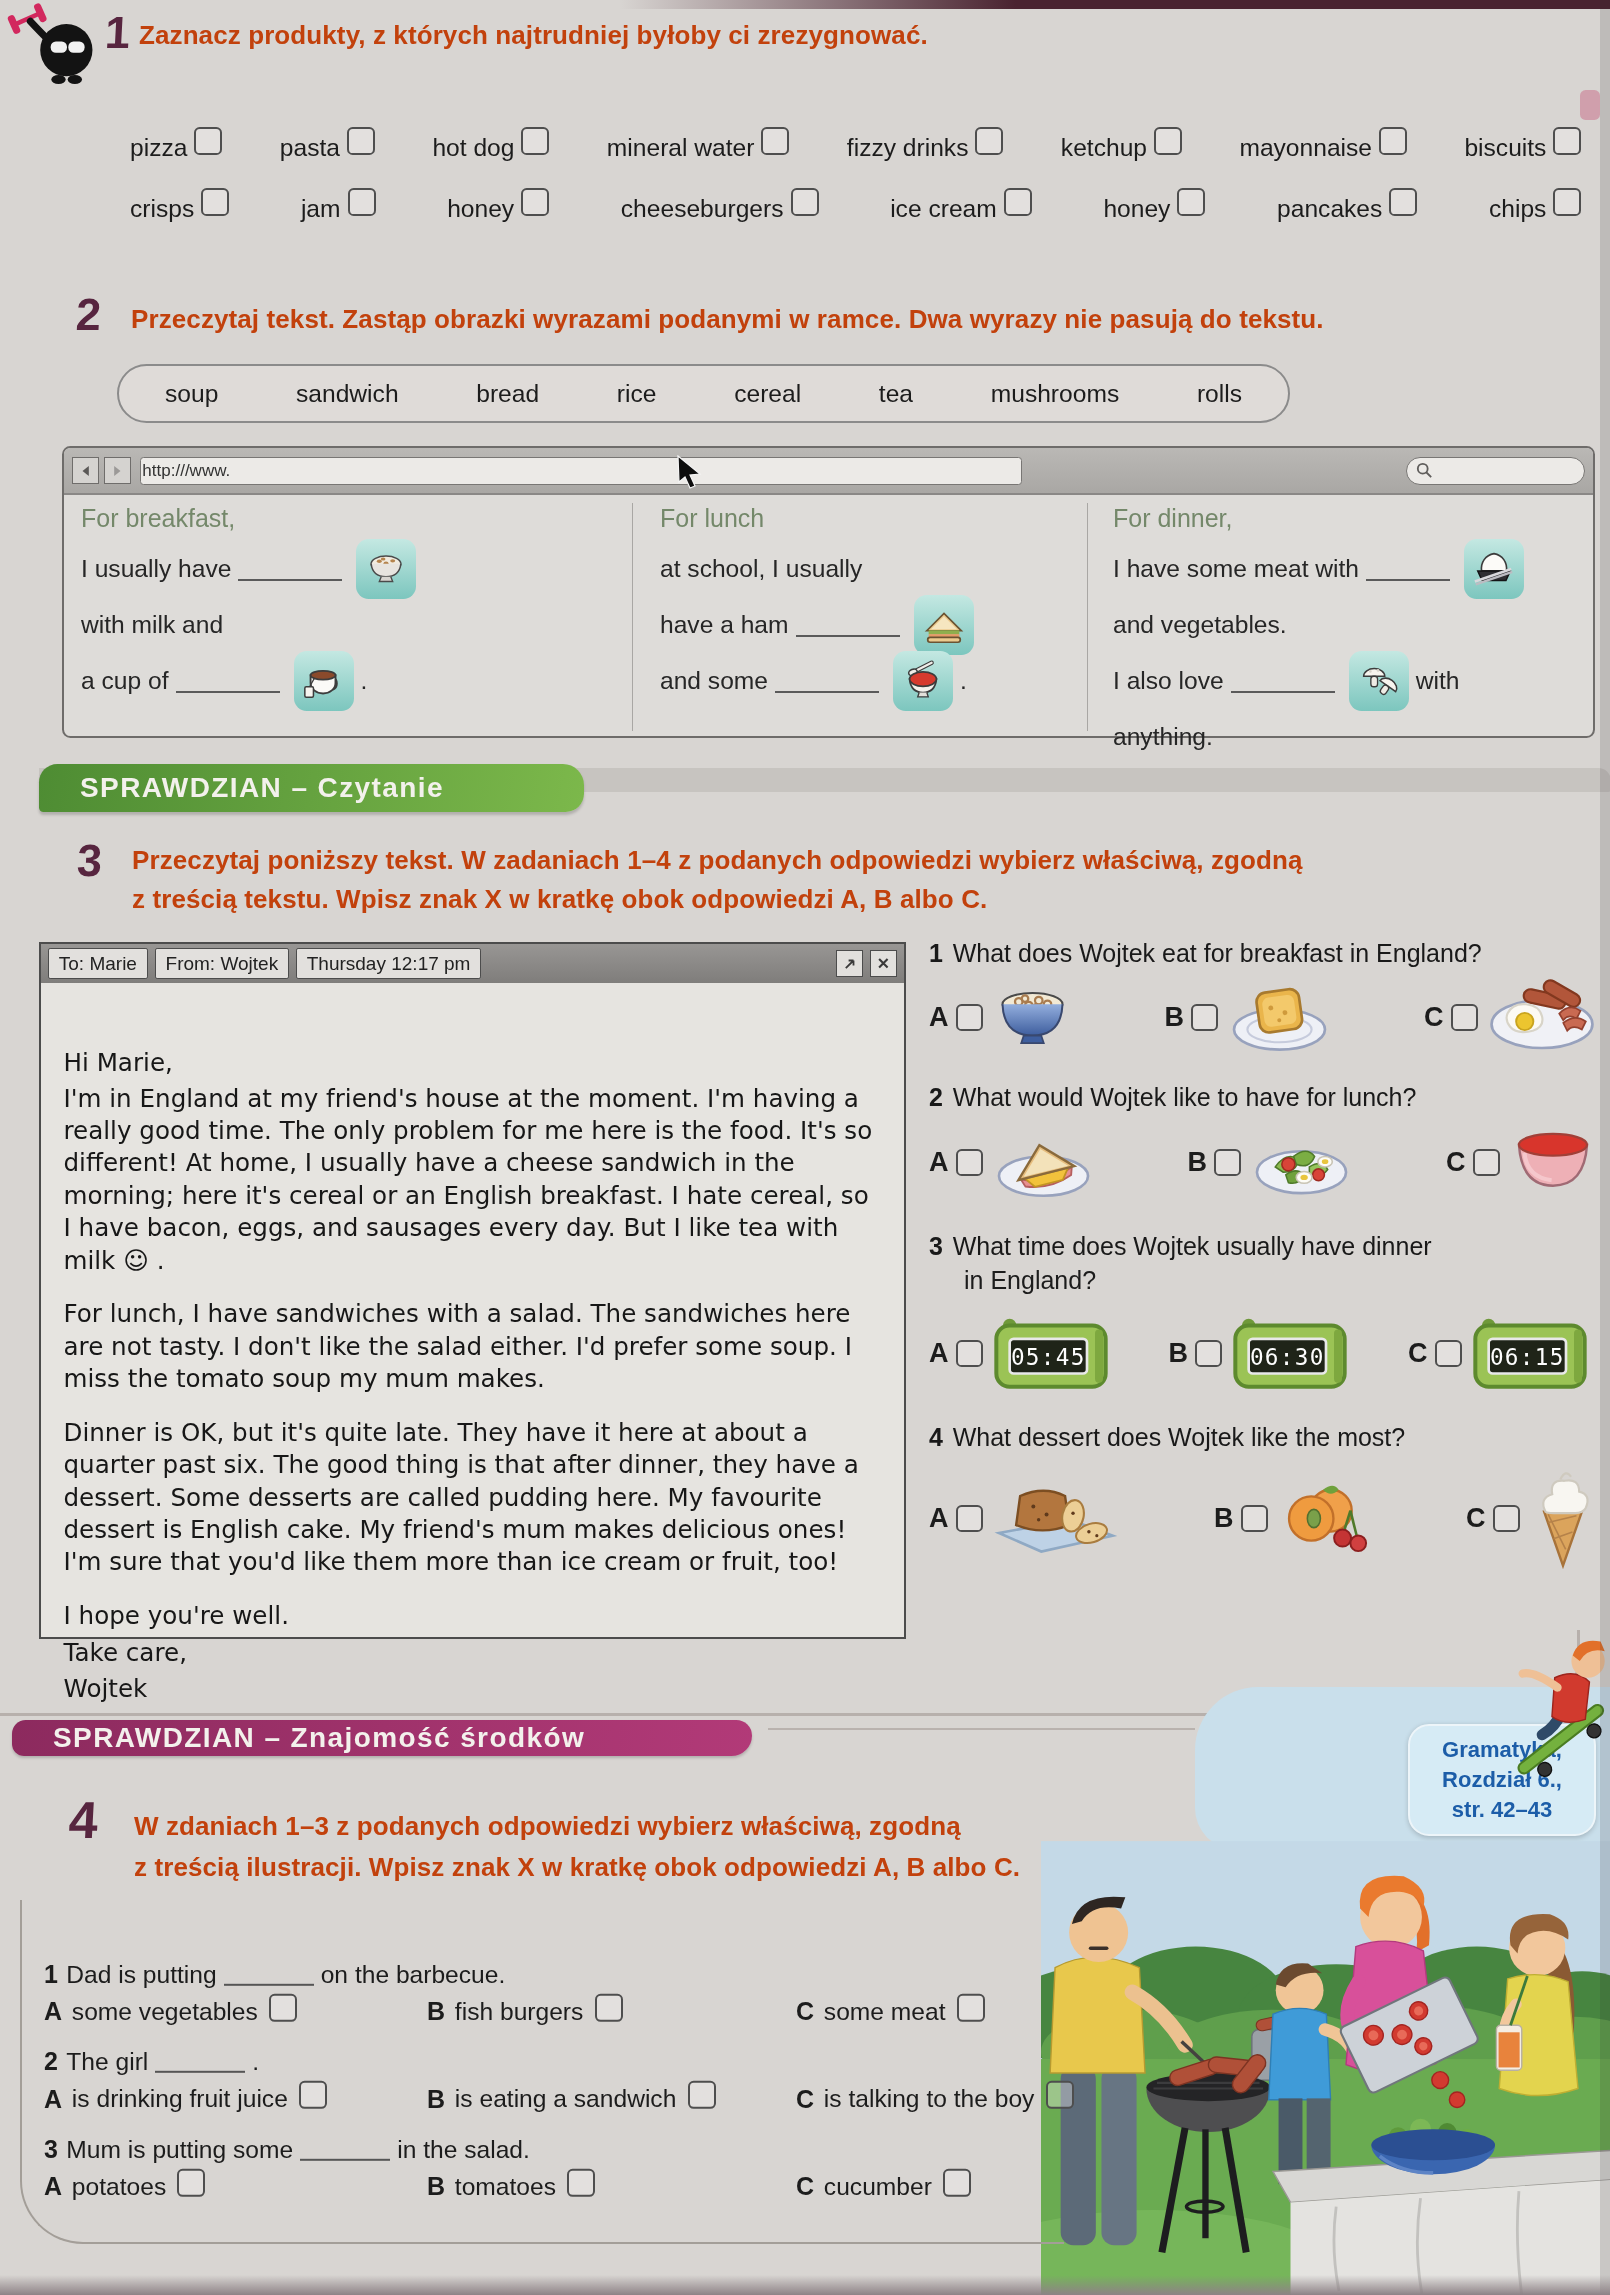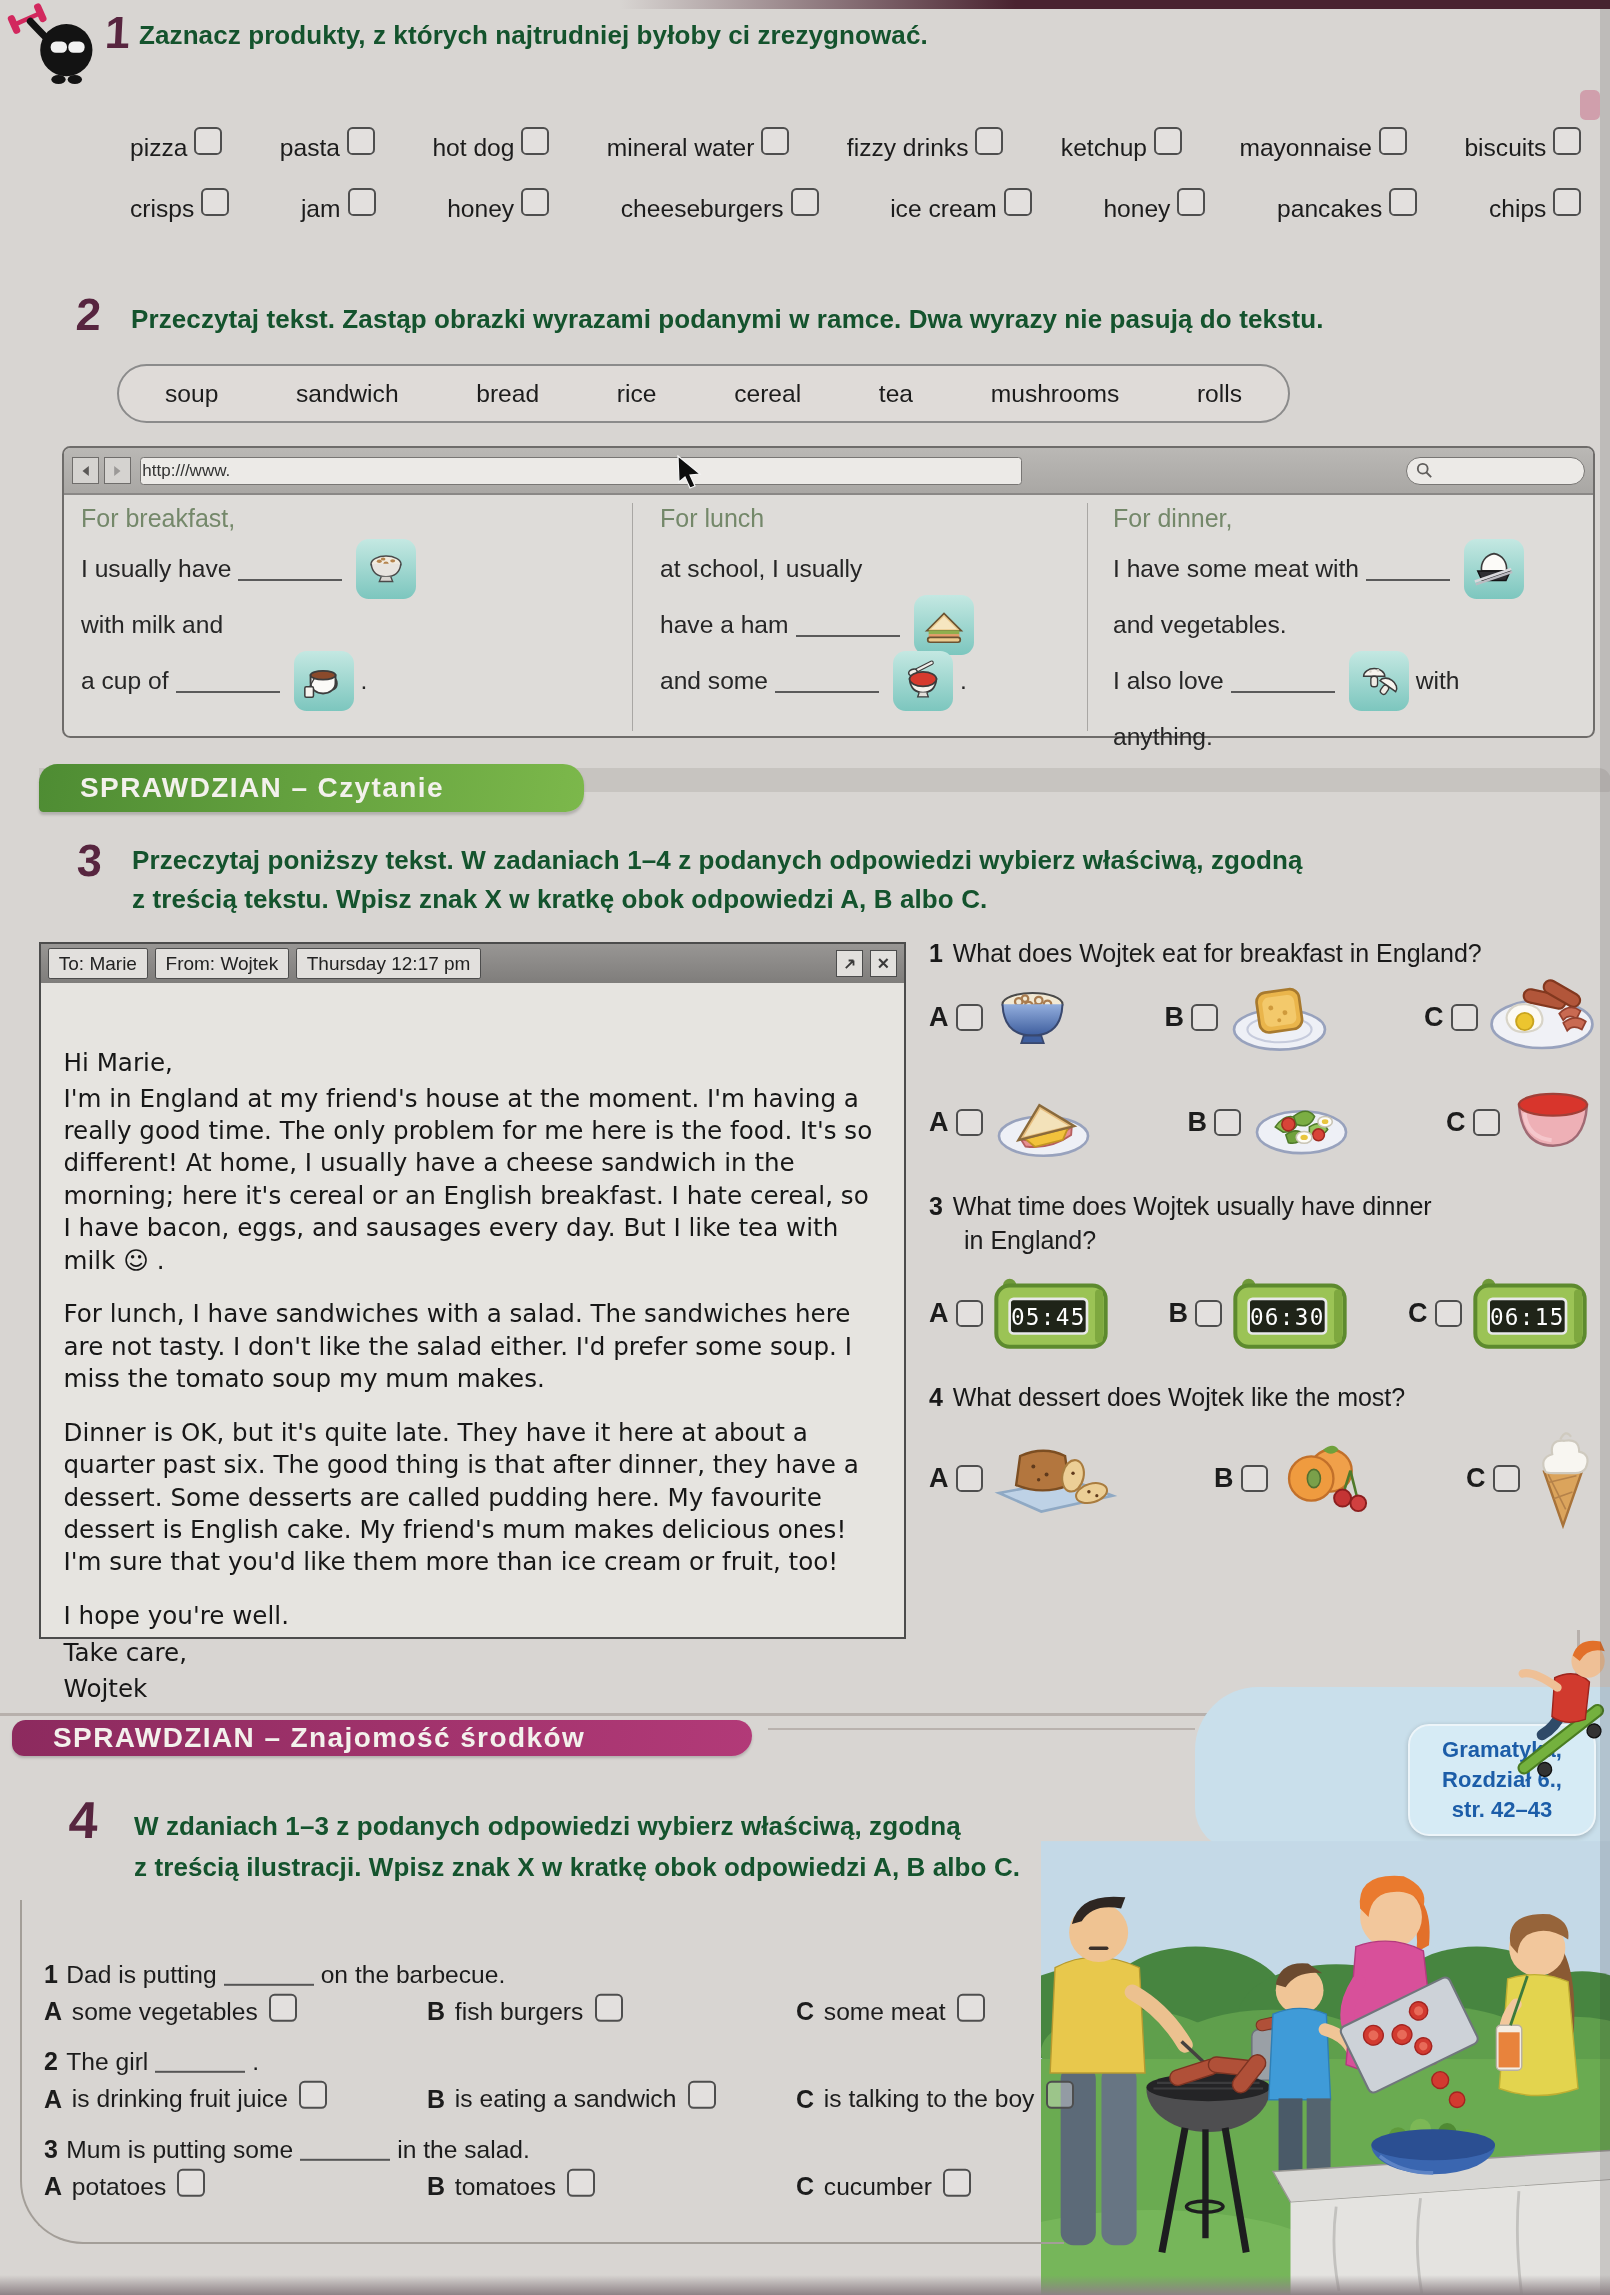--- a/index.html
+++ b/index.html
@@ -1,21 +1,21 @@
 <!DOCTYPE html>
 <html style="font-size:11.2px"><head>
 <meta charset="utf-8">
 <style>
   html,body{margin:0;padding:0;background:#8a8284;}
   .page{position:relative;width:1611px;height:2295px;background:#d8d5d2;overflow:hidden;
         font-family:"Liberation Sans",sans-serif;color:#1c1c1c;}
   .abs{position:absolute;}
   
   .exnum{position:absolute;font-size:45px;font-weight:900;color:#57253f;line-height:1;transform:skew(-3deg);}
-  .extitle{position:absolute;font-size:26px;font-weight:700;color:#14532d;white-space:nowrap;letter-spacing:0.1px;}
+  .extitle{position:absolute;font-size:26px;font-weight:700;color:#c2410c;white-space:nowrap;letter-spacing:0.1px;}
   
   .cb{width:28px;height:28px;border:2.1px solid #4e4e4e;border-radius:5.6px;display:inline-block;
       margin-left:7px;transform:translateY(-7px);background:rgba(248,247,245,.35);box-sizing:border-box;}
   
   .foodrow{position:absolute;left:0;width:1611px;box-sizing:border-box;padding:0 29.5px 0 130px;
            display:flex;justify-content:space-between;align-items:center;font-size:24.6px;}
   .fitem{display:inline-flex;align-items:center;}
   
   .wordbox{position:absolute;border:2.1px solid #8b8b8b;border-radius:29.5px;display:flex;align-items:center;
            justify-content:space-between;padding:9px 46px;font-size:24.6px;background:rgba(242,240,237,.25);box-sizing:border-box;}
@@ -432,20 +432,21 @@
             </g>
             <path d="M55 26 q8 -8 16 -2 l-3 6 q-6 -4 -10 1 z" fill="#c96a52" stroke="#93402e" stroke-width="1.3"></path>
             <path d="M58 33 q9 -7 17 -1 l-3 6 q-7 -4 -11 1 z" fill="#c96a52" stroke="#93402e" stroke-width="1.3"></path>
             <path d="M16 26 q4 -8 14 -7 q10 1 12 9 q2 8 -7 11 q-12 3 -17 -3 q-4 -5 -2 -10" fill="#fcfaf4" stroke="#d8d4c8" stroke-width="1.6"></path>
             <circle cx="29" cy="32" r="6.5" fill="#ecc52f" stroke="#c9a41f" stroke-width="1.4"></circle>
           </svg>
         </span>
       </div>
     </div>
 
+    <div class="qtext"><b>2</b><span>What would Wojtek like to have for lunch?</span></div>
     <div class="qrow" style="margin:11.2px 0 29.5px 0;">
       <div class="qopt">
         <span class="qletter">A</span>
         <span class="cb qcb"></span>
         <span class="qimg">
           <svg width="105" height="76" viewBox="0 0 80 58">
             <ellipse cx="40" cy="39" rx="34" ry="15" fill="#eef0f6" stroke="#98a2bd" stroke-width="2"></ellipse>
             <g transform="rotate(-14 40 28)">
               <path d="M20 37 q20 9 40 0 l-2 6 q-18 7 -36 0 z" fill="#e89090" stroke="#b55f5f" stroke-width="1.4"></path>
               <polygon points="23,37 57,37 51,45 29,45" fill="#f2c23c" stroke="#c29422" stroke-width="1.4"></polygon>

